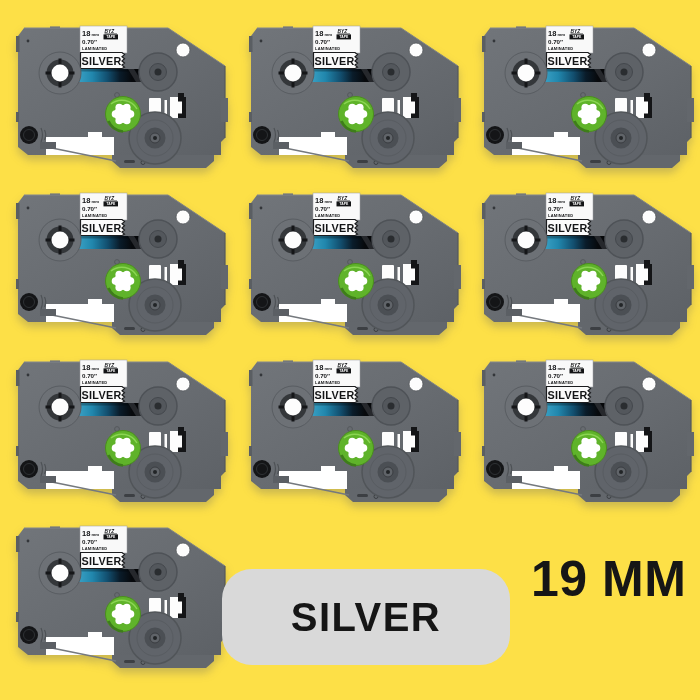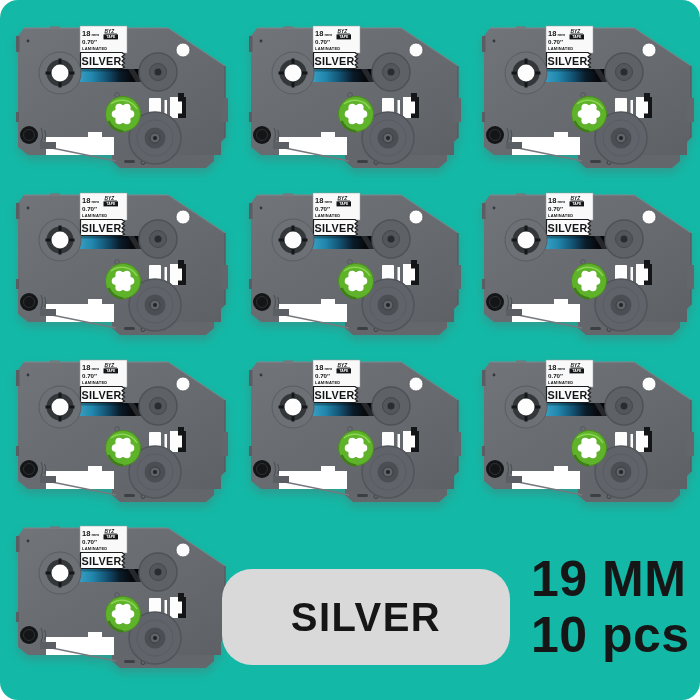--- a/index.html
+++ b/index.html
@@ -1,17 +1,17 @@
 <!DOCTYPE html>
 <html style="--accent-green: #5fb32a; --badge-gray: #d9d9d9; --text-black: #161616;"><head>
 <meta charset="utf-8">
 <style>
   html,body{margin:0;padding:0;background:#ffffff;}
   body{width:700px;height:700px;overflow:hidden;font-family:"Liberation Sans",sans-serif;}
-  #canvas{position:relative;width:700px;height:700px;background:#14b8a6;border-radius:18px;}
+  #canvas{position:relative;width:700px;height:700px;background:#fde047;}
   .cassette{position:absolute;width:212px;height:150px;filter:drop-shadow(0 5px 4px rgba(95,95,100,.32));}
   .cassette svg{display:block;}
   .badge{position:absolute;left:222px;top:569px;width:288px;height:96px;
          background:var(--badge-gray,#d9d9d9);border-radius:30px;
          display:flex;align-items:center;justify-content:center;}
   .badge span{font-weight:bold;font-size:40px;letter-spacing:1.5px;color:var(--text-black,#161616);}
   .info{position:absolute;left:531px;top:551px;font-weight:bold;font-size:50px;
         line-height:56px;color:var(--text-black,#161616);letter-spacing:0.5px;}
   text{font-family:"Liberation Sans",sans-serif;}
 </style>
@@ -1231,15 +1231,14 @@
     </svg>
   </div>
     </div>
 
   <div class="badge">
     <span>SILVER</span>
   </div>
 
   <div class="info">
     <div>19 MM</div>
-    <div>10 pcs</div>
   </div>
 </div>
 
 </body></html>

